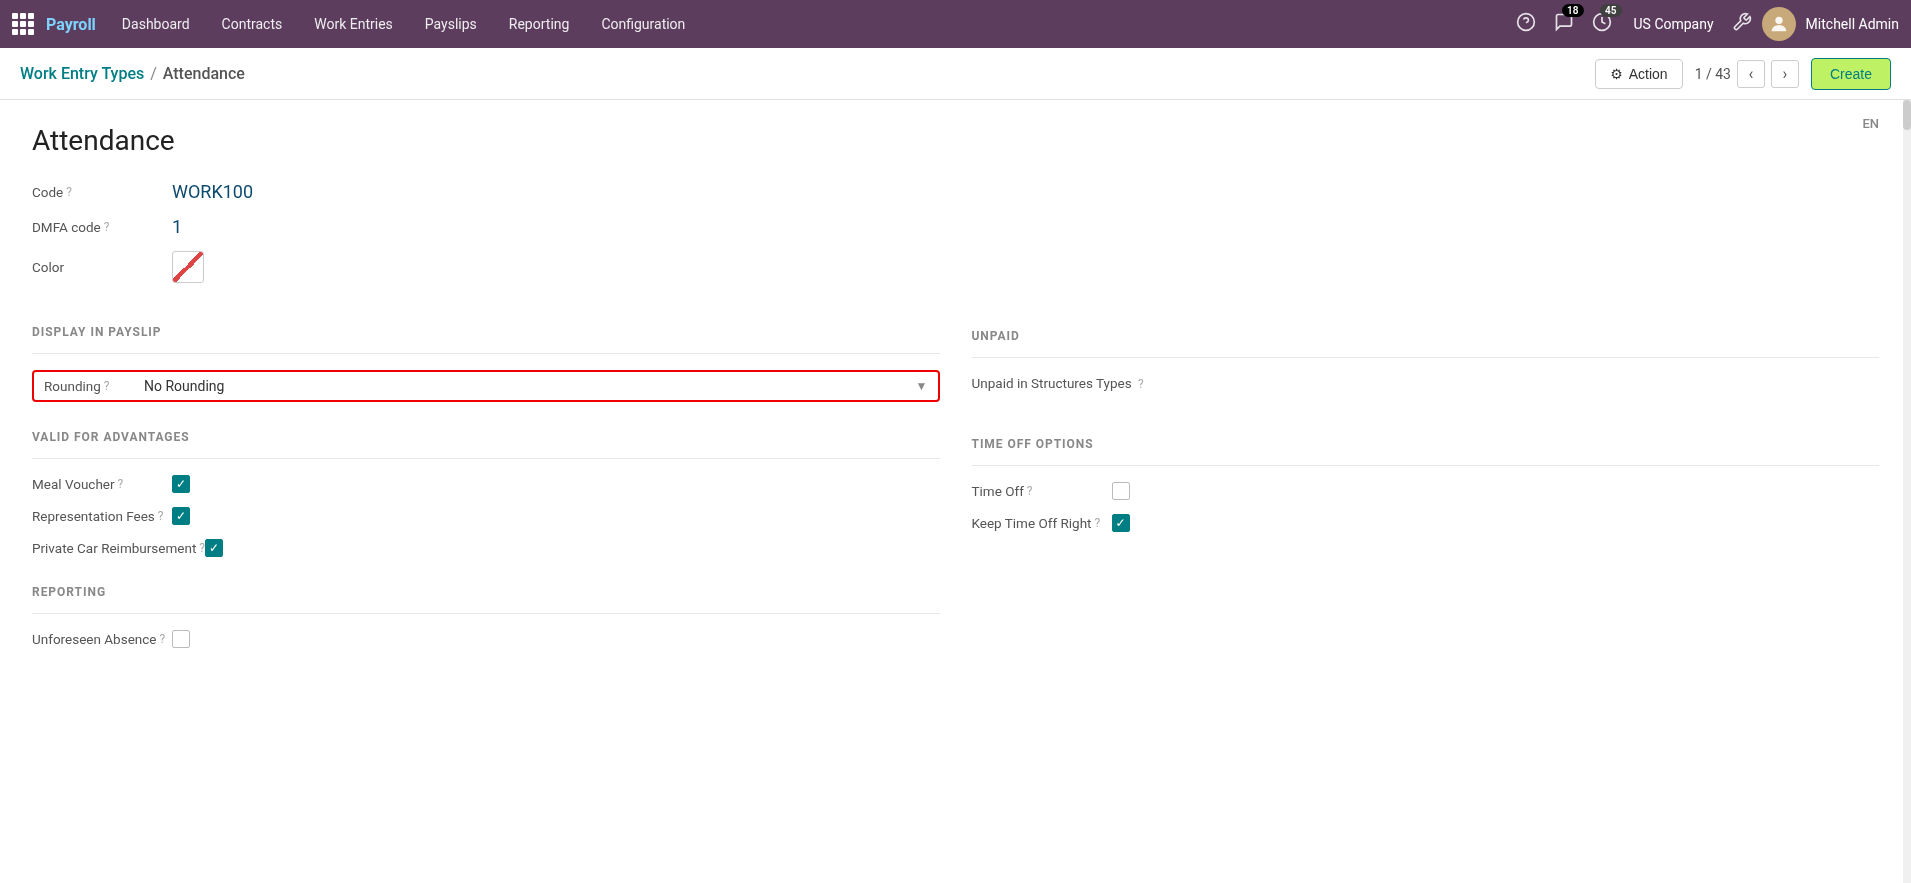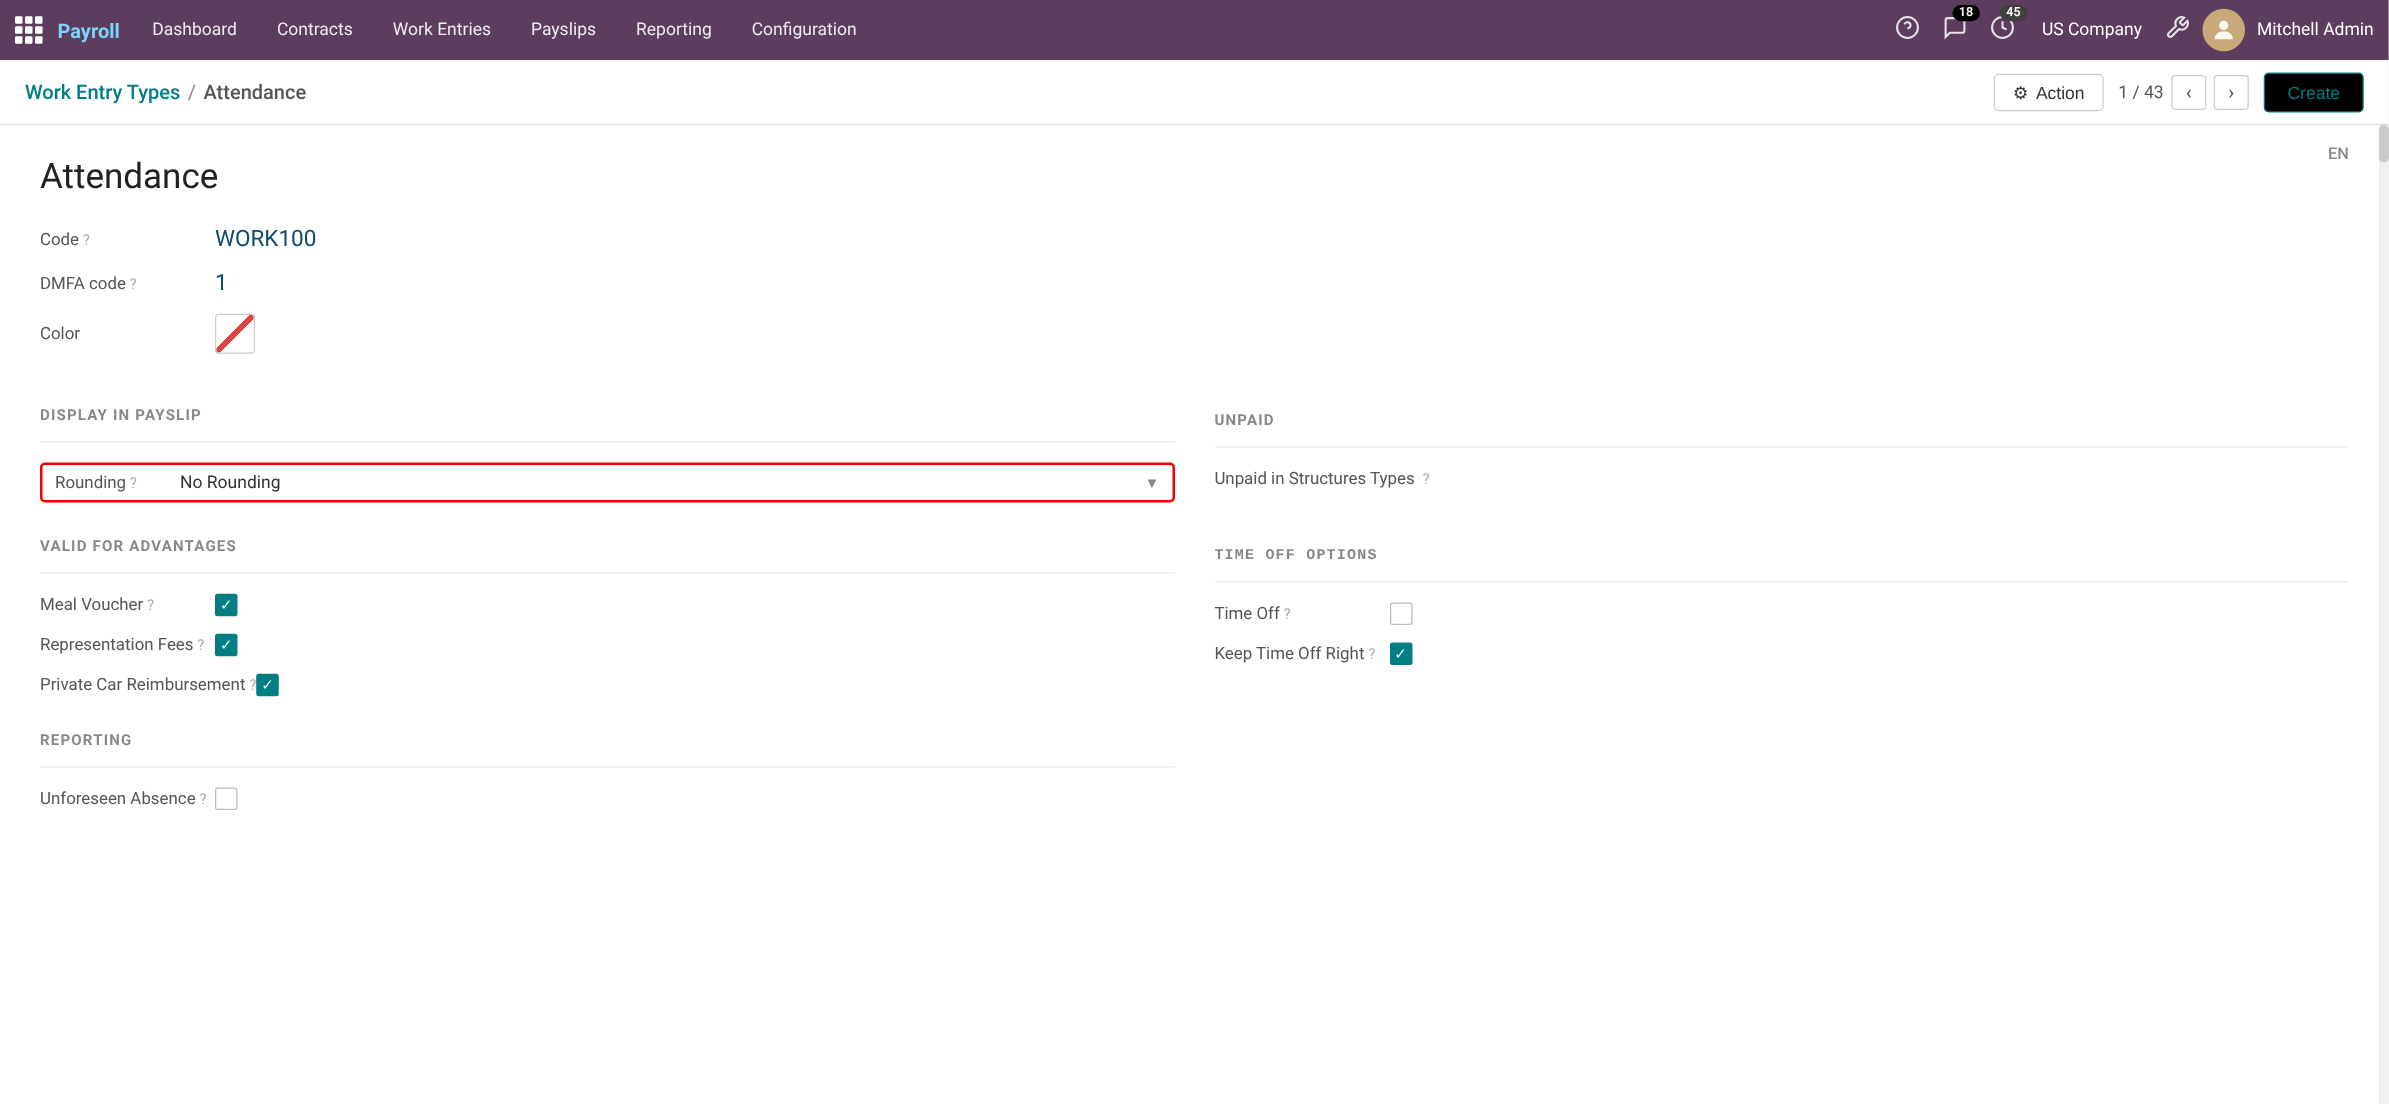--- a/index.html
+++ b/index.html
@@ -148,21 +148,21 @@
       justify-content: center;
       border: 1px solid #ccc;
       border-radius: 3px;
       cursor: pointer;
       background: white;
       color: #555;
       font-size: 16px;
     }
     .create-btn {
       padding: 7px 18px;
-      background: #000000;
+      background: #bef264;
       border: 1px solid #017e84;
       color: #017e84;
       border-radius: 4px;
       cursor: pointer;
       font-size: 14px;
       font-weight: 500;
     }
 
     
     .main-content {
@@ -514,21 +514,21 @@
 
       <div class="field-row">
         <div class="field-label" style="min-width:220px; flex-direction:column; align-items:flex-start; line-height:1.4; gap:0;">
           <span>
             <span>Unpaid in Structures Types</span>
             <span class="field-help" style="margin-left:3px">?</span>
           </span>
         </div>
       </div>
 
-      <div class="section-header" style="margin-top:36px;font-family:Liberation Mono, monospace;">TIME OFF OPTIONS</div>
+      <div class="section-header" style="margin-top:36px;">TIME OFF OPTIONS</div>
       <hr class="divider-line">
 
       <div class="field-row">
         <div class="field-label">
           <span>Time Off</span>
           <span class="field-help">?</span>
         </div>
         <div class="checkbox-unchecked"></div>
       </div>
 

